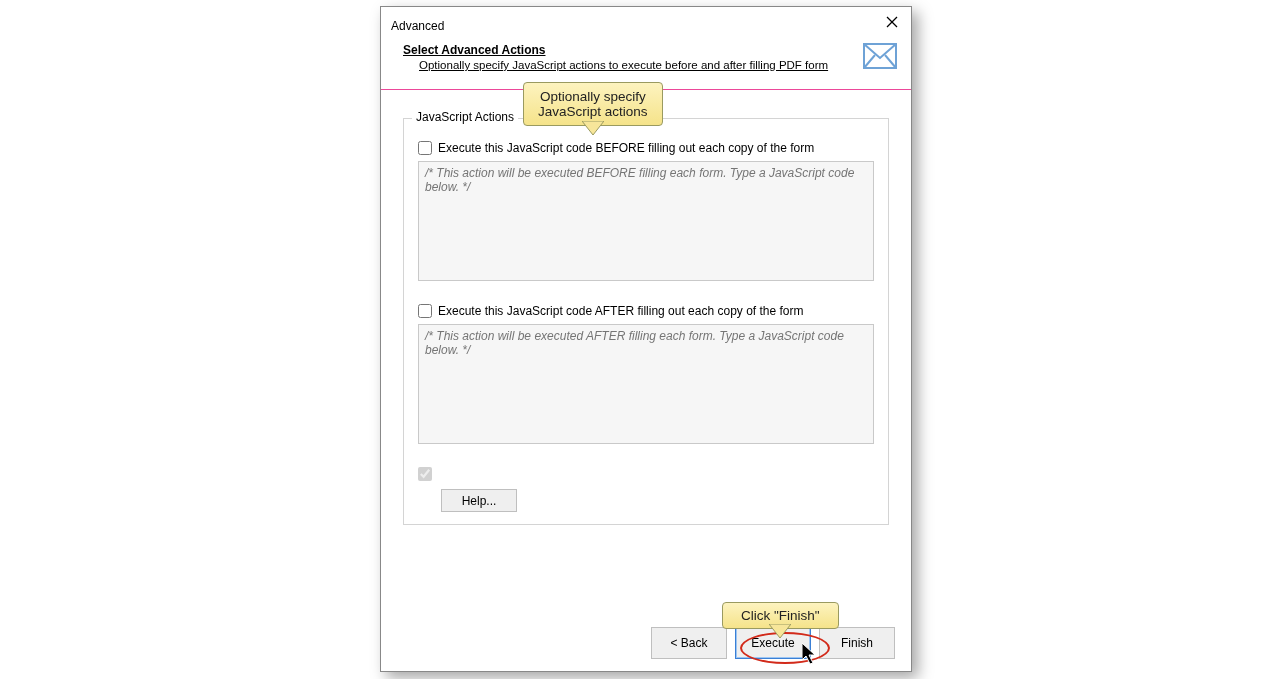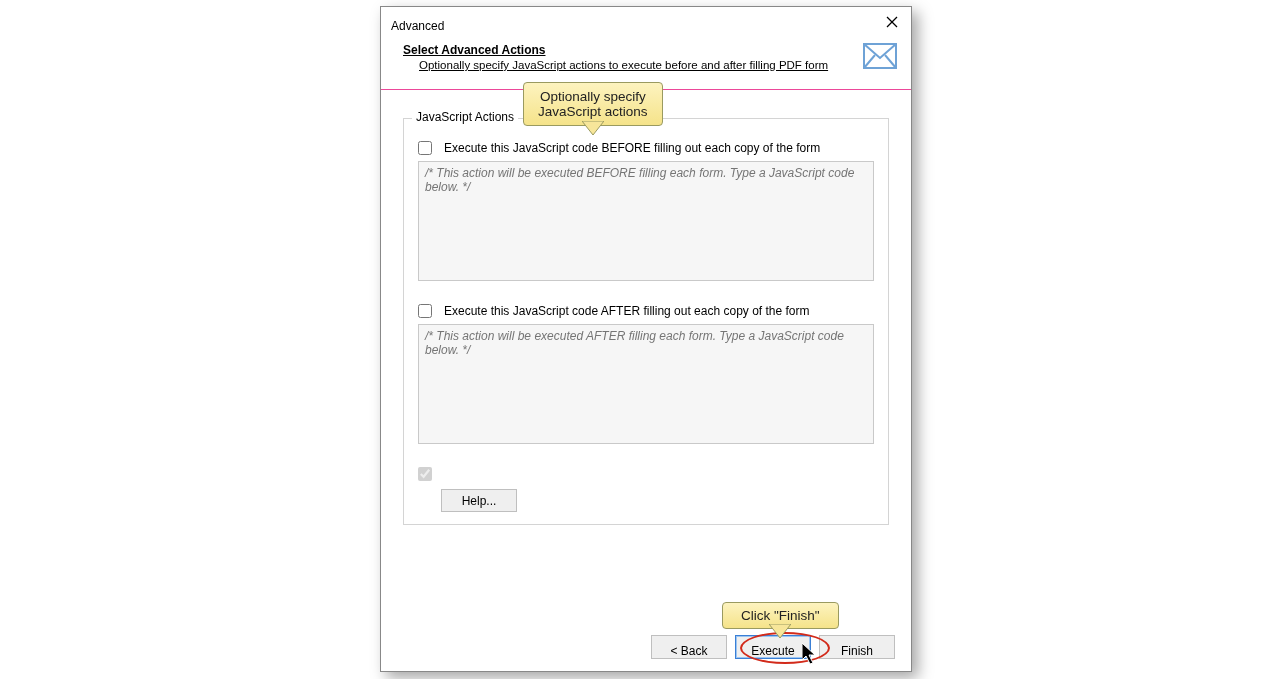--- a/index.html
+++ b/index.html
@@ -82,21 +82,21 @@
     top: -9px;
     left: 8px;
     padding: 0 4px;
     background: #ffffff;
     font-size: 12px;
   }
 
   .check-row {
     display: flex;
     align-items: center;
-    gap: 12px;
+    gap: 6px;
     margin: 6px 0 4px 0;
     font-size: 12px;
   }
   input[type="checkbox"] {
     width: 14px;
     height: 14px;
     margin: 0;
   }
   textarea.js-area {
     width: 100%;
@@ -130,21 +130,21 @@
 
   .footer {
     position: absolute;
     bottom: 12px;
     right: 16px;
     display: flex;
     gap: 8px;
   }
   .footer button {
     width: 76px;
-    height: 24px;
+    height: 32px;
     background: #efefef;
     border: 1px solid #bfbfbf;
     font-size: 12px;
     cursor: pointer;
     padding: 8px;
   }
   .footer button.default {
     border: 1px solid #3a7fd5;
     box-shadow: inset 0 0 0 1px #9cc5f2;
   }

